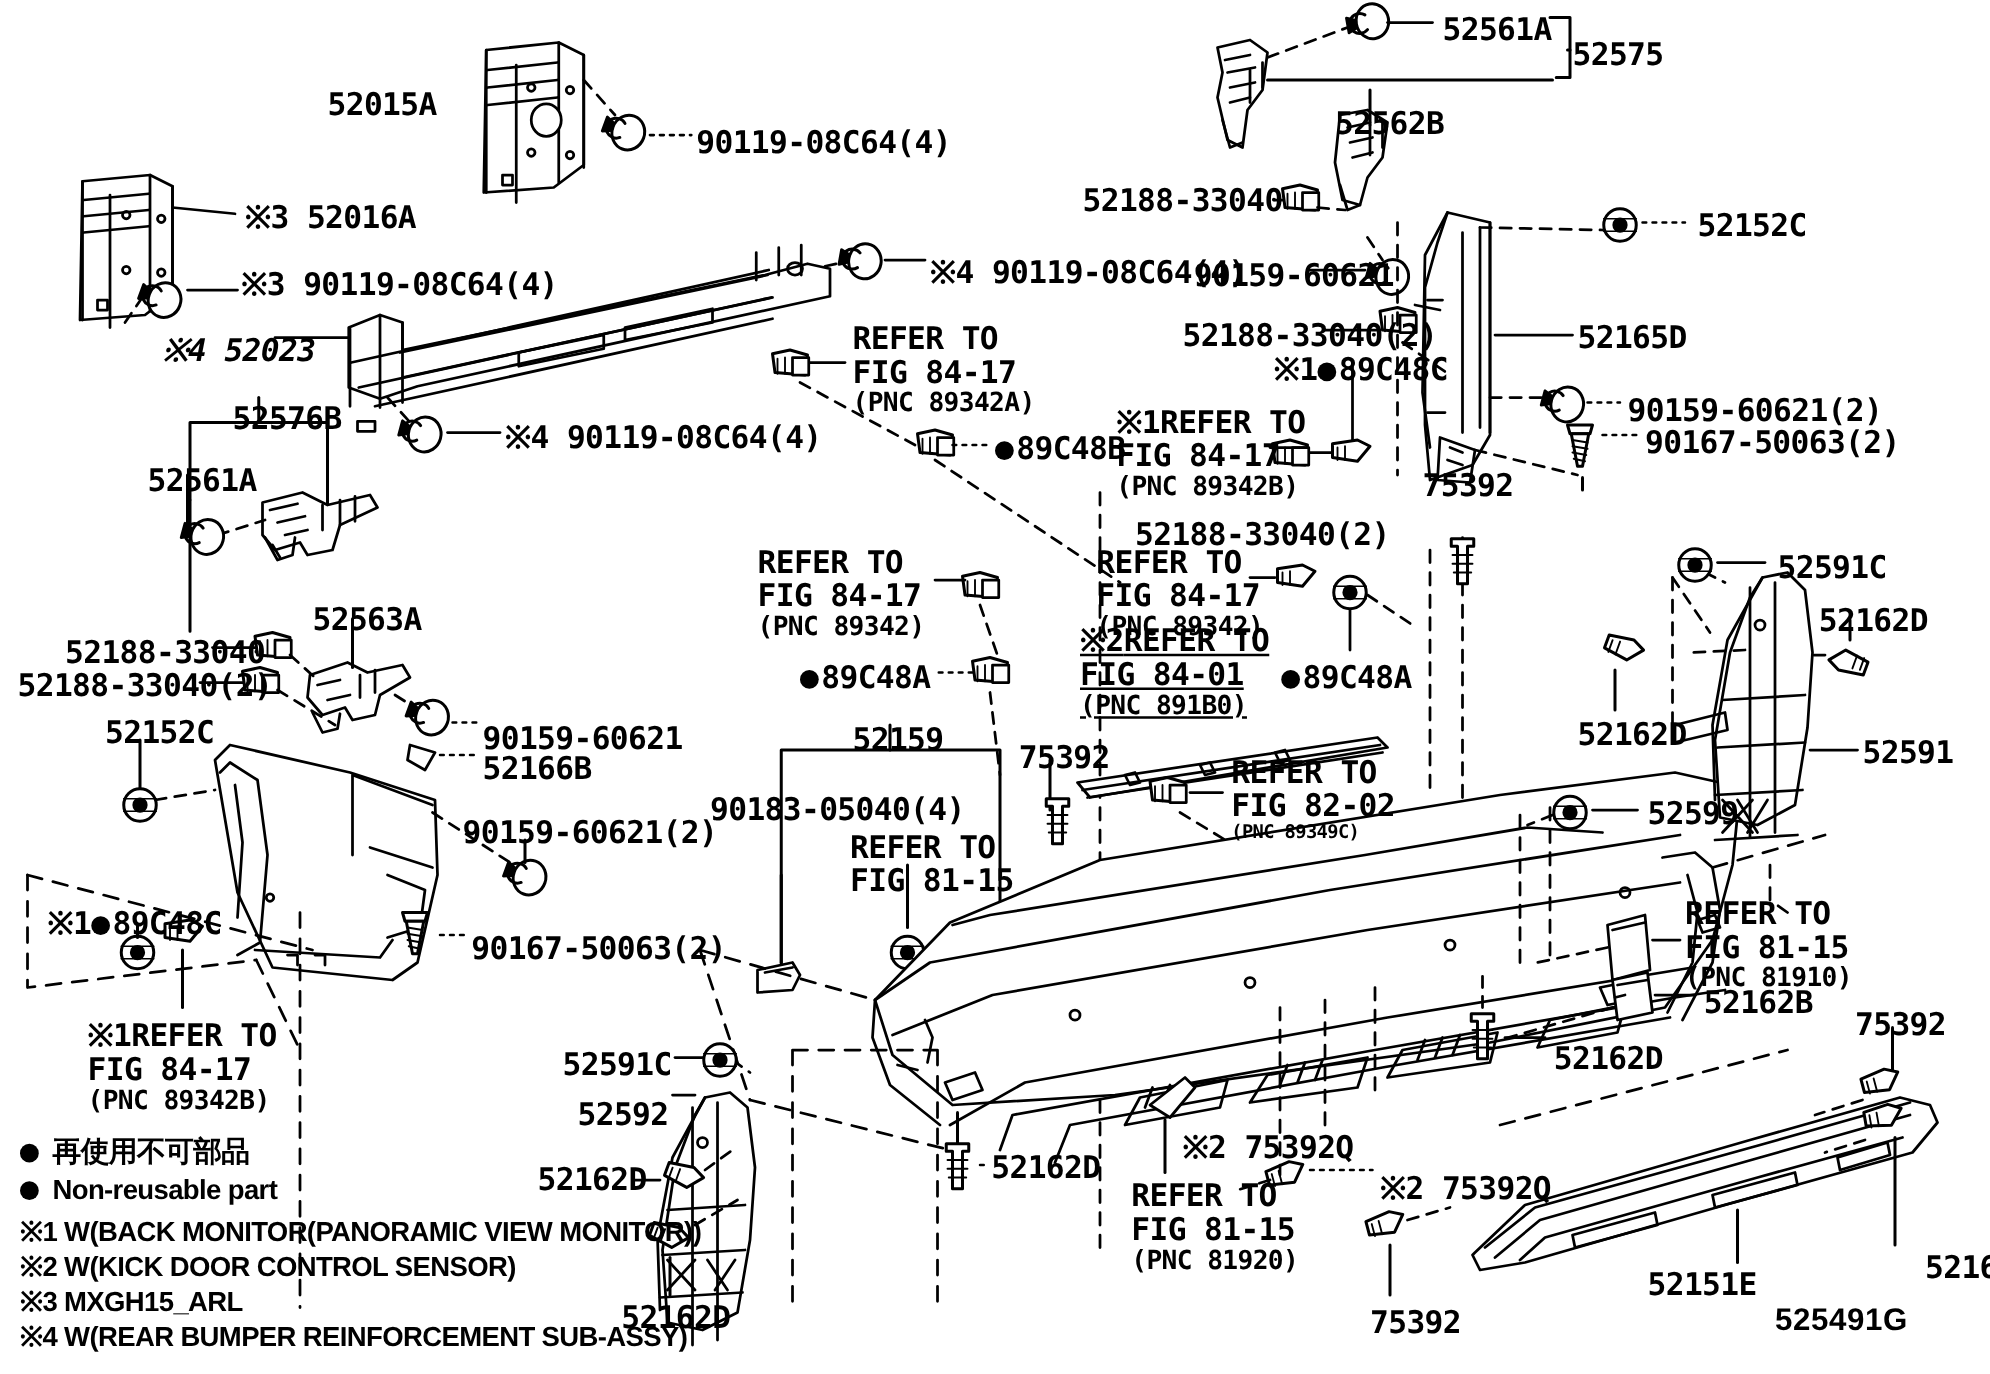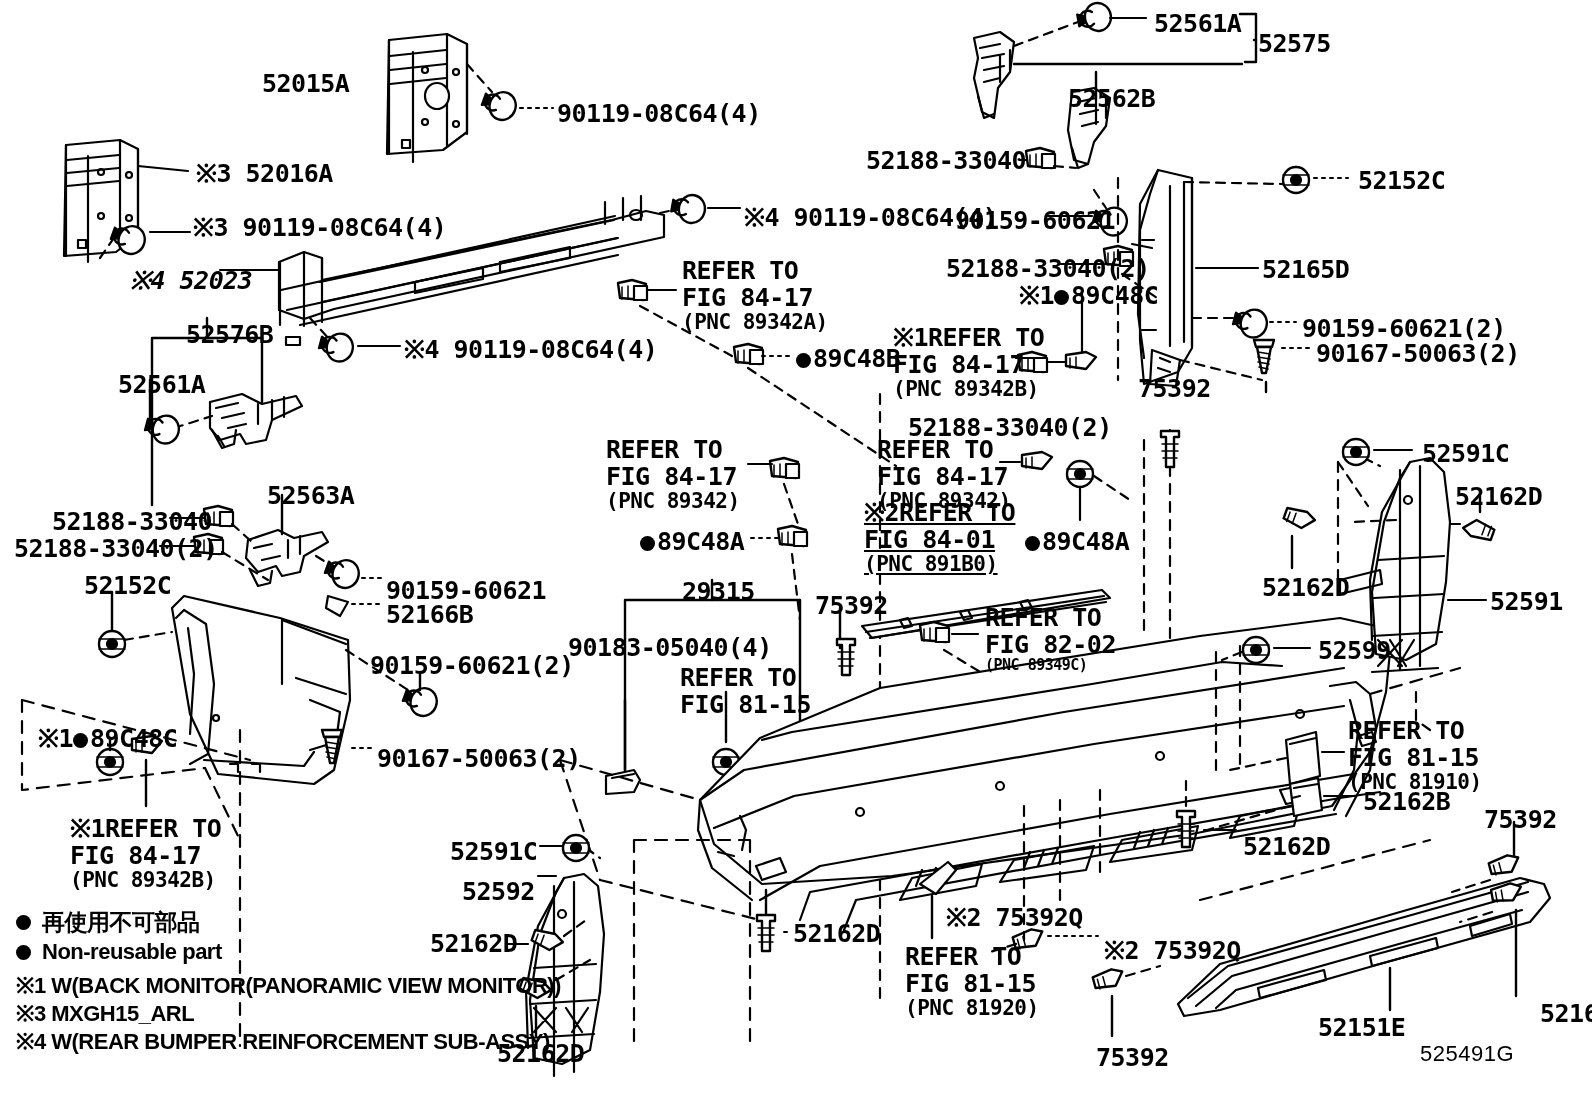--- a/index.html
+++ b/index.html
@@ -2,21 +2,21 @@
 <html><head>
 <meta charset="utf-8">
 <style>
   html,body{margin:0;padding:0;background:#fff;}
   body{width:1592px;height:1099px;position:relative;overflow:hidden;
        font-family:"Liberation Serif",serif;color:#000;}
   #sheet{position:absolute;inset:0;width:1592px;height:1099px;}
   svg#art{position:absolute;left:0;top:0;width:1592px;height:1099px;}
   .lbl{position:absolute;white-space:nowrap;font-family:"DejaVu Sans Mono",monospace;
        font-weight:bold;font-size:25px;letter-spacing:-0.5px;line-height:1.12;color:#000;}
-  .lbl.code{font-family:"Liberation Sans",sans-serif;font-weight:normal;font-size:22px;letter-spacing:0.5px;}
+  .lbl.code{font-family:"Liberation Sans",sans-serif;font-weight:bold;font-size:25px;letter-spacing:0.5px;}
   .dot{display:inline-block;width:15px;height:15px;border-radius:50%;background:#000;
        vertical-align:-1px;margin-right:2px;}
   .refblk{line-height:1.06;}
   .refblk .p{font-size:21px;}
   .legend-row{display:flex;align-items:center;gap:9px;}
 </style>
 </head>
 <body>
 
 <div id="sheet">
@@ -520,21 +520,21 @@
 <div id="labels">
       <div class="lbl" style="left: 262px; top: 70px;">52015A</div>
       <div class="lbl" style="left: 557px; top: 100px;">90119-08C64(4)</div>
       <div class="lbl" style="left: 196px; top: 160px;">※3 52016A</div>
       <div class="lbl" style="left: 193px; top: 214px;">※3 90119-08C64(4)</div>
       <div class="lbl" style="left: 744px; top: 204px;">※4 90119-08C64(4)</div>
       <div class="lbl" style="left: 130px; top: 267px; font-style: italic;">※4 52023</div>
       <div class="lbl" style="left: 186px; top: 321px;">52576B</div>
       <div class="lbl" style="left: 404px; top: 336px;">※4 90119-08C64(4)</div>
       <div class="lbl" style="left: 118px; top: 371px;">52561A</div>
-      <div class="lbl" style="left: 267px; top: 482px;">52563A</div>
+      <div class="lbl" style="left: 250px; top: 482px;">52563A</div>
       <div class="lbl" style="left: 52px; top: 508px;">52188-33040</div>
       <div class="lbl" style="left: 14px; top: 535px;">52188-33040(2)</div>
       <div class="lbl" style="left: 84px; top: 572px;">52152C</div>
       <div class="lbl" style="left: 386px; top: 577px;">90159-60621</div>
       <div class="lbl" style="left: 386px; top: 601px;">52166B</div>
       <div class="lbl" style="left: 370px; top: 652px;">90159-60621(2)</div>
       <div class="lbl" style="left: 377px; top: 745px;">90167-50063(2)</div>
       <div class="lbl" style="left: 38px; top: 725px;"><span>※1</span><span class="dot"></span><span>89C48C</span></div>
       <div class="lbl" style="left: 1154px; top: 10px;">52561A</div>
       <div class="lbl" style="left: 1258px; top: 30px;">52575</div>
@@ -550,21 +550,21 @@
       <div class="lbl" style="left: 1138px; top: 375px;">75392</div>
       <div class="lbl" style="left: 796px; top: 345px;"><span></span><span class="dot"></span><span>89C48B</span></div>
       <div class="lbl" style="left: 908px; top: 414px;">52188-33040(2)</div>
       <div class="lbl" style="left: 640px; top: 528px;"><span></span><span class="dot"></span><span>89C48A</span></div>
       <div class="lbl" style="left: 1025px; top: 528px;"><span></span><span class="dot"></span><span>89C48A</span></div>
       <div class="lbl" style="left: 1422px; top: 440px;">52591C</div>
       <div class="lbl" style="left: 1455px; top: 483px;">52162D</div>
       <div class="lbl" style="left: 1262px; top: 574px;">52162D</div>
       <div class="lbl" style="left: 1490px; top: 588px;">52591</div>
       <div class="lbl" style="left: 1318px; top: 637px;">52599</div>
-      <div class="lbl" style="left: 682px; top: 578px;">29315</div>
+      <div class="lbl" style="left: 682px; top: 578px;">52159</div>
       <div class="lbl" style="left: 815px; top: 592px;">75392</div>
       <div class="lbl" style="left: 568px; top: 634px;">90183-05040(4)</div>
       <div class="lbl" style="left: 1363px; top: 788px;">52162B</div>
       <div class="lbl" style="left: 1243px; top: 833px;">52162D</div>
       <div class="lbl" style="left: 1484px; top: 806px;">75392</div>
       <div class="lbl" style="left: 450px; top: 838px;">52591C</div>
       <div class="lbl" style="left: 462px; top: 878px;">52592</div>
       <div class="lbl" style="left: 430px; top: 930px;">52162D</div>
       <div class="lbl" style="left: 497px; top: 1040px;">52162D</div>
       <div class="lbl" style="left: 793px; top: 920px;">52162D</div>
@@ -618,20 +618,21 @@
   <div class="legend-row">
     <span class="dot"></span>
     <span class="jp" style="font-family:'DejaVu Sans',sans-serif;font-size:23px;font-weight:bold;">再使用不可部品</span>
   </div>
   <div class="legend-row" style="margin-top:4px;">
     <span class="dot"></span>
     <span class="leg" style="font-family:'Liberation Sans',sans-serif;font-size:22px;font-weight:bold;">Non-reusable part</span>
   </div>
   <div class="leg" style="margin-top:8px;font-family:'Liberation Sans',sans-serif;font-size:22px;font-weight:bold;line-height:1.26;">
     <div>※1 W(BACK MONITOR(PANORAMIC VIEW MONITOR))</div>
+    <div>※2 W(KICK DOOR CONTROL SENSOR)</div>
     <div>※3 MXGH15_ARL</div>
     <div>※4 W(REAR BUMPER REINFORCEMENT SUB-ASSY)</div>
   </div>
 </div>
 
 <div class="lbl code" style="left:1420px;top:1042px;">525491G</div>
 
 </div>
 
 </body></html>

